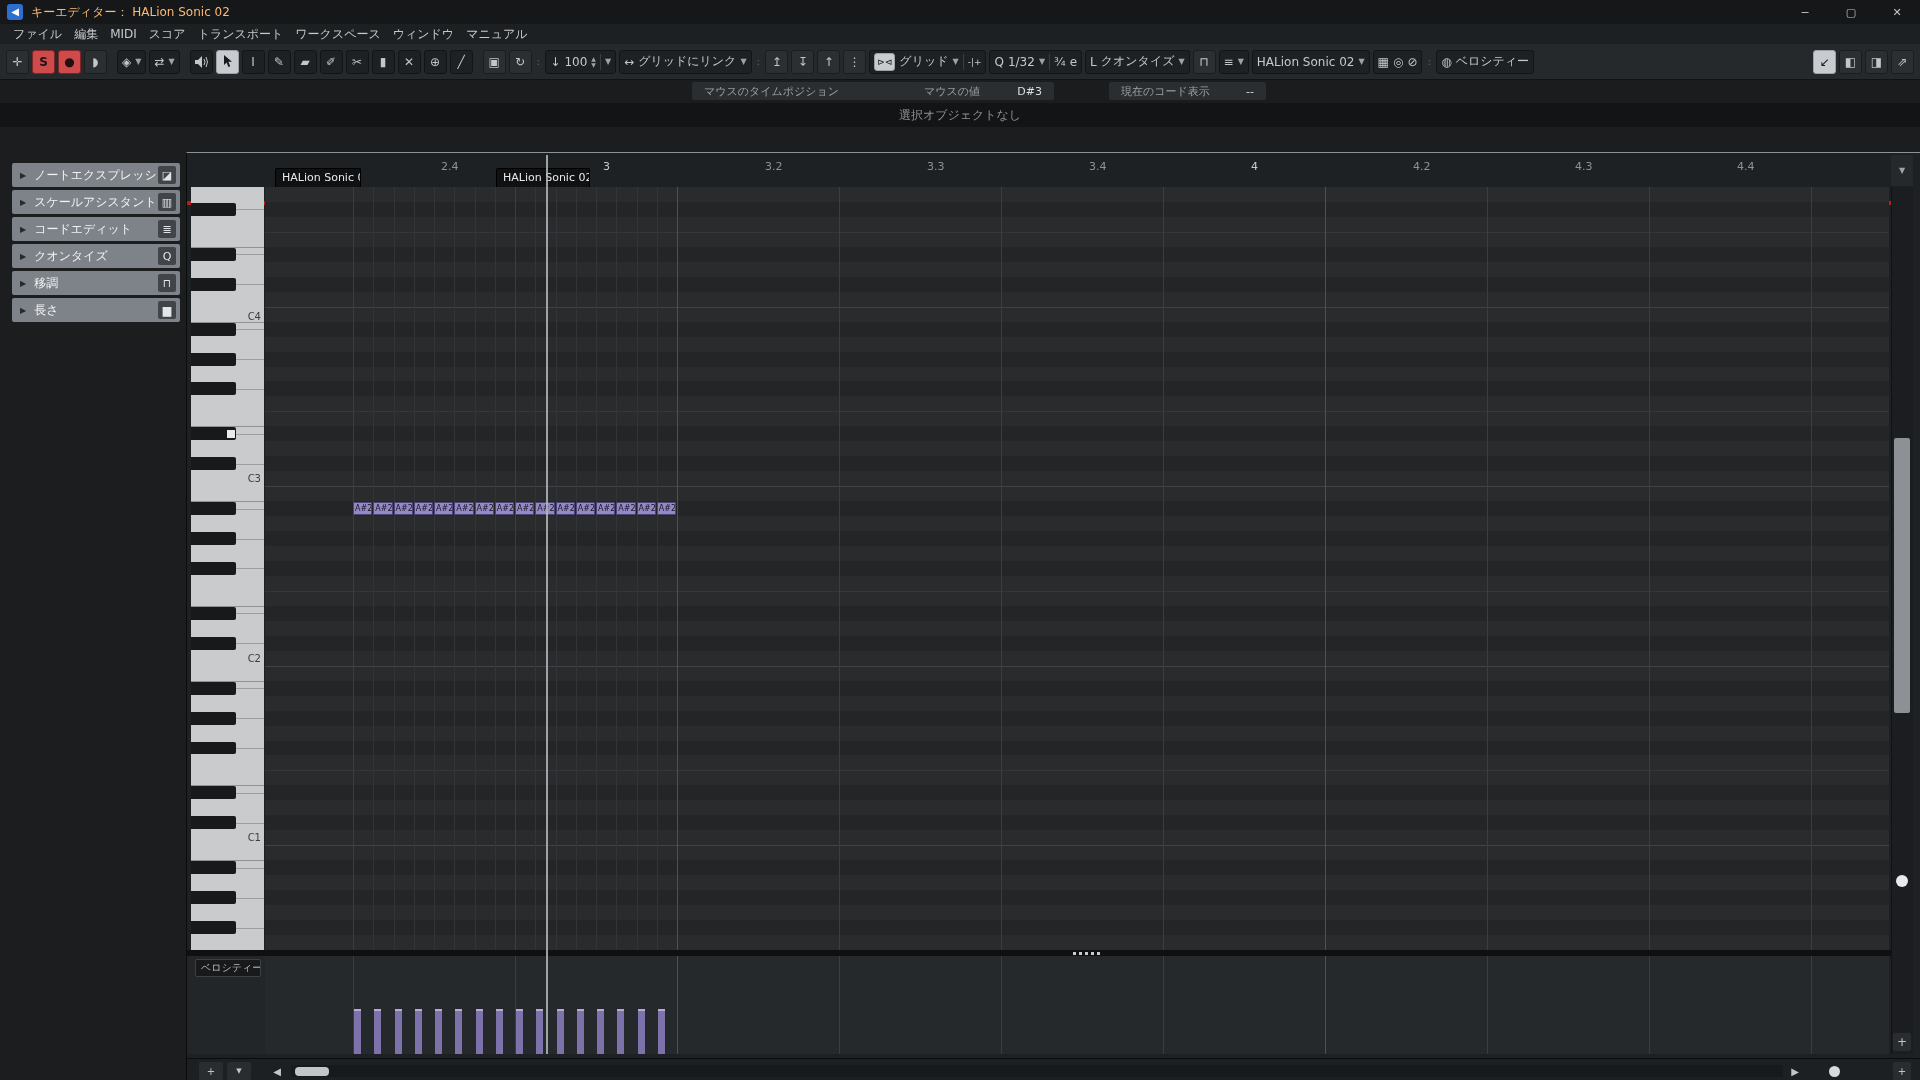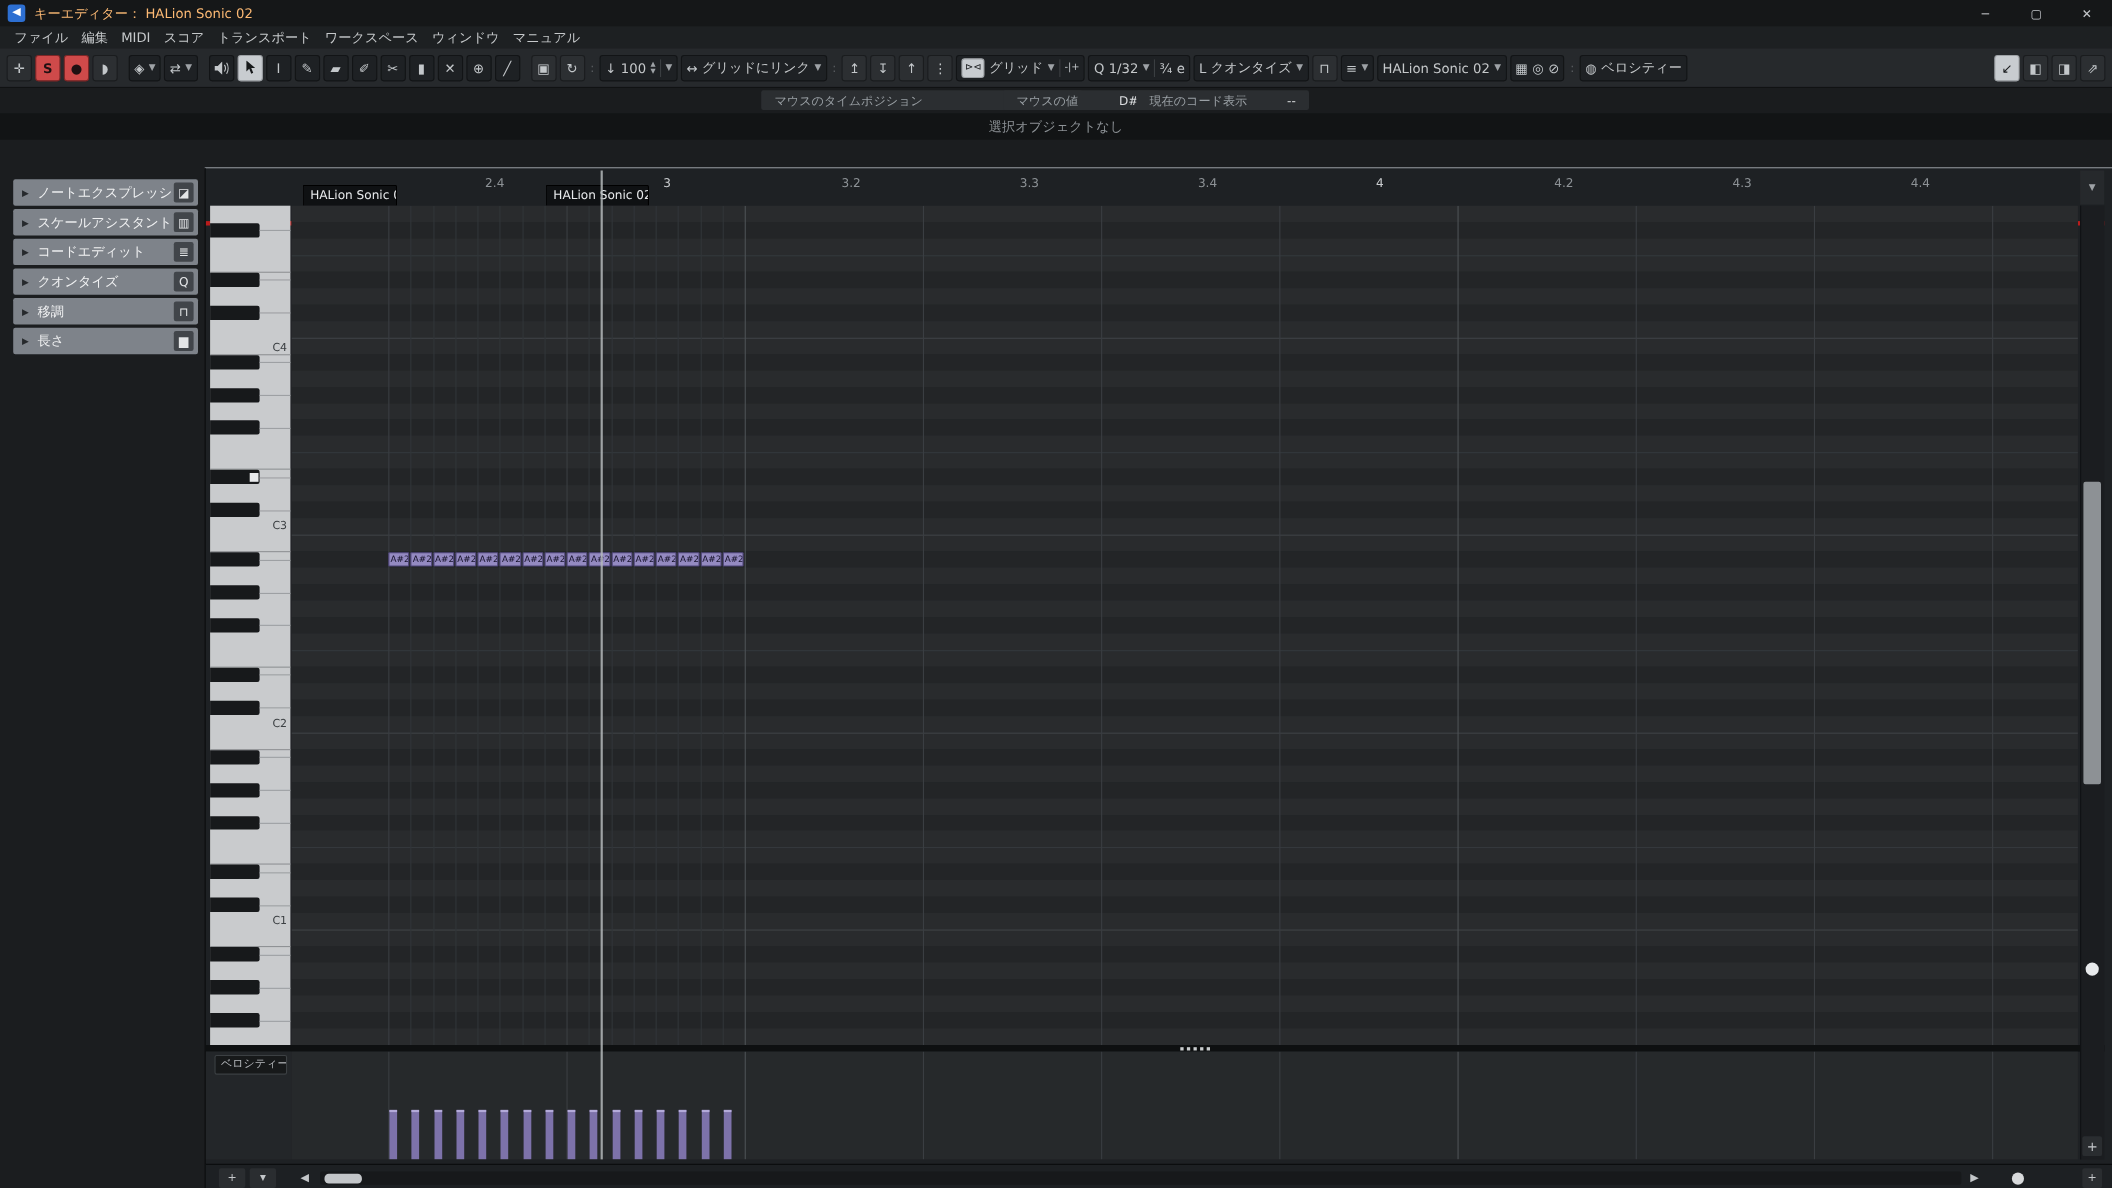--- a/index.html
+++ b/index.html
@@ -289,21 +289,21 @@
 
   <div id="statusbar" class="abs">
       <div class="pill" style="left: 692px; width: 292px;">
         <span class="pl">マウスのタイムポジション</span>
         <span class="pv">4. 2. 2. 60</span>
       </div>
       <div class="pill" style="left: 912px; width: 142px;">
         <span class="pl">マウスの値</span>
         <span class="pv">D#3</span>
       </div>
-      <div class="pill" style="left: 1033px; width: 157px;">
+      <div class="pill" style="left: 1109px; width: 157px;">
         <span class="pl">現在のコード表示</span>
         <span class="pv">--</span>
       </div>
     </div>
 
   <div id="infobar" class="abs">
     <span id="info-text">選択オブジェクトなし</span>
   </div>
 
   <div id="leftpanel">

